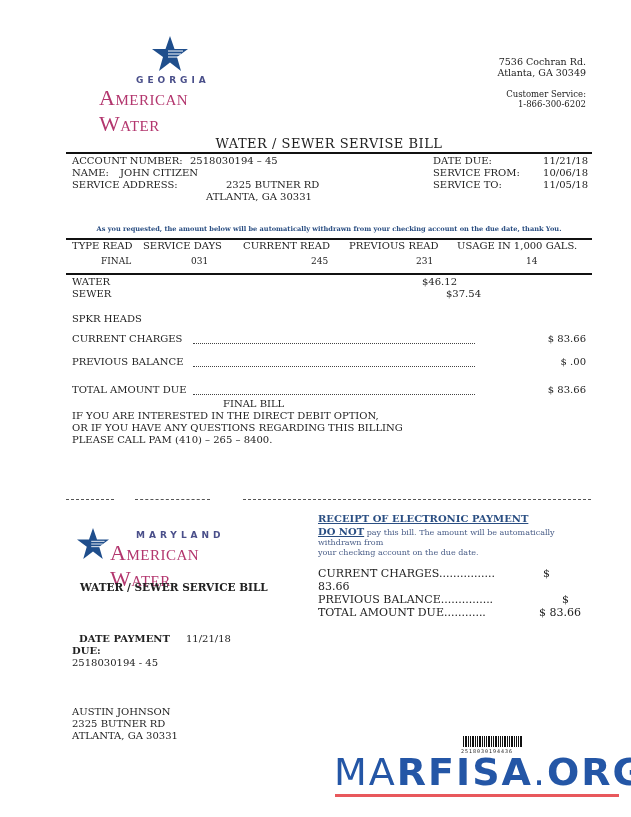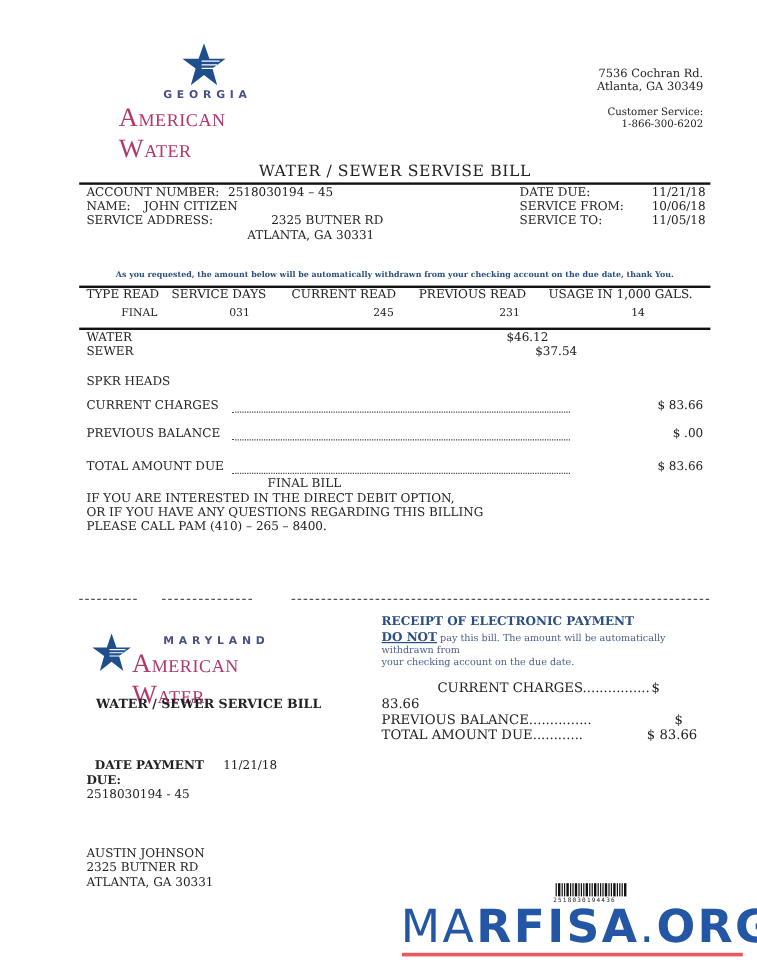--- a/index.html
+++ b/index.html
@@ -15,21 +15,21 @@
   .rule { position:absolute; height:2px; background:#111; }
 
   .title { font-size:13px; letter-spacing:0.5px; }
   .auto-note { color:#2a4e82; font-weight:bold; font-size:6.6px; }
 
   .tbl-head span, .tbl-row span { position:absolute; font-size:10px; }
   .dots { position:absolute; border-bottom:1px dotted #444; height:0; }
 
   .dash { position:absolute; border-top:1.5px dashed #555; }
 
-  .receipt-title { color:#2a4e82; font-weight:bold; font-size:10px; }
+  .receipt-title { color:#2a4e82; font-weight:bold; text-decoration:underline; font-size:10px; }
   .receipt-note { color:#4a5e88; font-size:8px; line-height:10px; }
   .receipt-note b { color:#2a4e82; text-decoration:underline; font-size:10px; }
   .rc { font-size:11px; line-height:13px; }
 
   .marfisa { font-family:"DejaVu Sans", sans-serif; color:#2456a6; font-size:38px; letter-spacing:2px; font-weight:normal; }
   .marfisa b { font-weight:bold; }
   .marfisa-bar { position:absolute; height:3px; background:#e8585c; }
 
   .barcode { position:absolute; display:flex; align-items:flex-end; }
   .barcode i { display:block; background:#111; height:11px; margin-right:1px; }
@@ -156,21 +156,21 @@
 <div class="abs" style="left:80px; top:581px; font-weight:bold; font-size:10.5px;">WATER / SEWER SERVICE BILL</div>
 
 <div class="abs receipt-title" style="left:318px; top:513px;">RECEIPT OF ELECTRONIC PAYMENT</div>
 <div class="abs receipt-note" style="left:318px; top:527px; width:260px;">
   <div><b>DO NOT</b> <span>pay this bill. The amount will be automatically</span></div>
   <div>withdrawn from</div>
   <div>your checking account on the due date.</div>
 </div>
 
 <div class="abs rc" style="left:318px; top:567px; width:270px;">
-  <div style="position:relative; height:13px;text-align:center;">
+  <div style="position:relative; height:13px;">
     <span>CURRENT CHARGES................</span>
     <span style="position:absolute; left:225px;">$</span>
   </div>
   <div>83.66</div>
   <div style="position:relative; height:13px;">
     <span>PREVIOUS BALANCE...............</span>
     <span style="position:absolute; left:244px;">$</span>
   </div>
   <div style="position:relative; height:13px;">
     <span>TOTAL AMOUNT DUE............</span>

